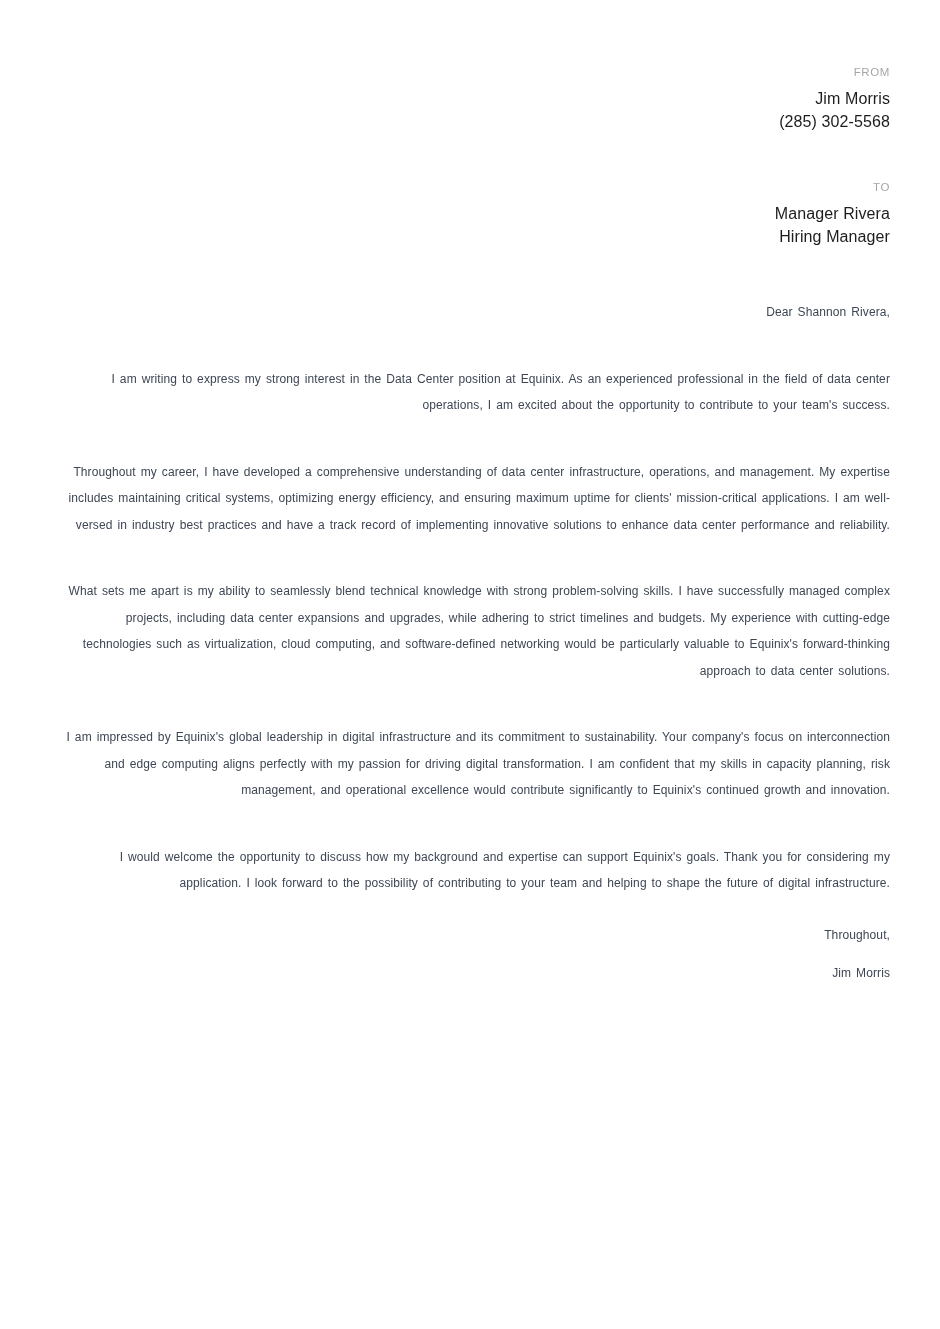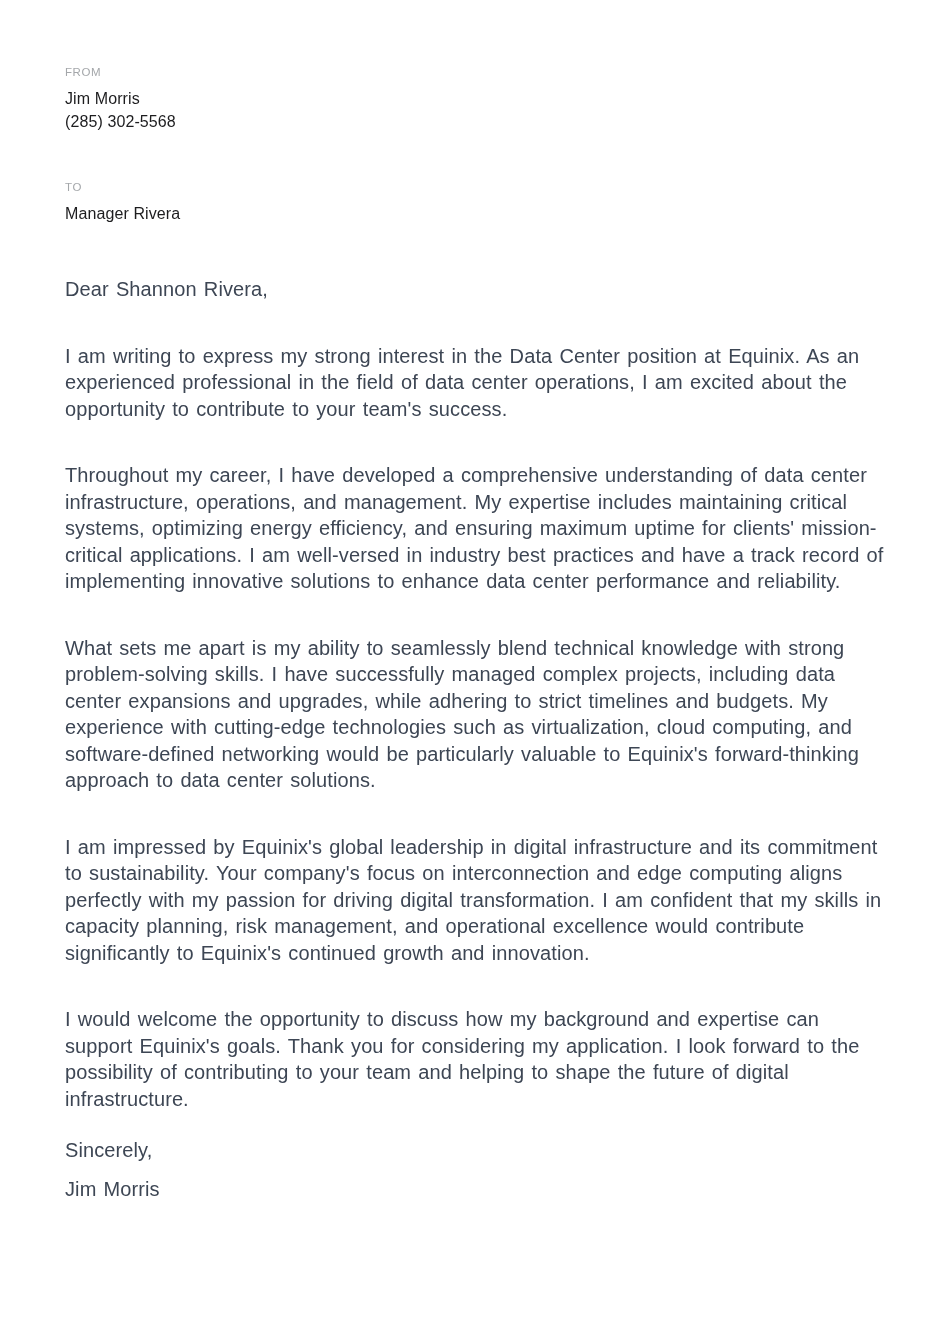--- a/index.html
+++ b/index.html
@@ -16,20 +16,21 @@
   }
   .page {
     box-sizing: border-box;
     width: 940px;
     height: 1329px;
     padding: 65px 50px 40px 65px;
     background: #ffffff;
   }
   .address-block {
     margin: 0 0 0 0;
+    text-align: right;
   }
   .block-label {
     font-size: 11.5px;
     line-height: 14px;
     letter-spacing: 0.6px;
     color: #a4a7aa;
     margin-bottom: 8px;
   }
   .header-line {
     font-size: 16px;
@@ -41,26 +42,26 @@
     margin-top: 47px;
   }
   .letter-body {
     margin-top: 51px;
     max-width: 826px;
   }
   .salutation,
   .paragraph,
   .closing,
   .signature {
-    font-size: 20px;
+    font-size: 12px;
     line-height: 26.5px;
     color: #3d4654;
     letter-spacing: 0.1px;
     word-spacing: 1.5px;
-    text-align: left;
+    text-align: right;
   }
   .paragraph {
     margin-top: 40px;
   }
   .closing {
     margin-top: 25px;
   }
   .signature {
     margin-top: 12px;
   }
@@ -72,26 +73,27 @@
 
   <div class="address-block">
     <div class="block-label">FROM</div>
     <div class="header-line">Jim Morris</div>
     <div class="header-line">(285) 302-5568</div>
   </div>
 
   <div class="address-block to-block">
     <div class="block-label">TO</div>
     <div class="header-line">Manager Rivera</div>
+    <div class="header-line">Hiring Manager</div>
   </div>
 
   <div class="letter-body">
     <div class="salutation">Dear Shannon Rivera,</div>
     <div class="paragraph">I am writing to express my strong interest in the Data Center position at Equinix. As an experienced professional in the field of data center operations, I am excited about the opportunity to contribute to your team's success.</div>
     <div class="paragraph">Throughout my career, I have developed a comprehensive understanding of data center infrastructure, operations, and management. My expertise includes maintaining critical systems, optimizing energy efficiency, and ensuring maximum uptime for clients' mission-critical applications. I am well-versed in industry best practices and have a track record of implementing innovative solutions to enhance data center performance and reliability.</div>
     <div class="paragraph">What sets me apart is my ability to seamlessly blend technical knowledge with strong problem-solving skills. I have successfully managed complex projects, including data center expansions and upgrades, while adhering to strict timelines and budgets. My experience with cutting-edge technologies such as virtualization, cloud computing, and software-defined networking would be particularly valuable to Equinix's forward-thinking approach to data center solutions.</div>
     <div class="paragraph">I am impressed by Equinix's global leadership in digital infrastructure and its commitment to sustainability. Your company's focus on interconnection and edge computing aligns perfectly with my passion for driving digital transformation. I am confident that my skills in capacity planning, risk management, and operational excellence would contribute significantly to Equinix's continued growth and innovation.</div>
     <div class="paragraph">I would welcome the opportunity to discuss how my background and expertise can support Equinix's goals. Thank you for considering my application. I look forward to the possibility of contributing to your team and helping to shape the future of digital infrastructure.</div>
-    <div class="closing">Sincerely,</div>
+    <div class="closing">Throughout,</div>
     <div class="signature">Jim Morris</div>
   </div>
 
 </div>
 
 </body></html>

